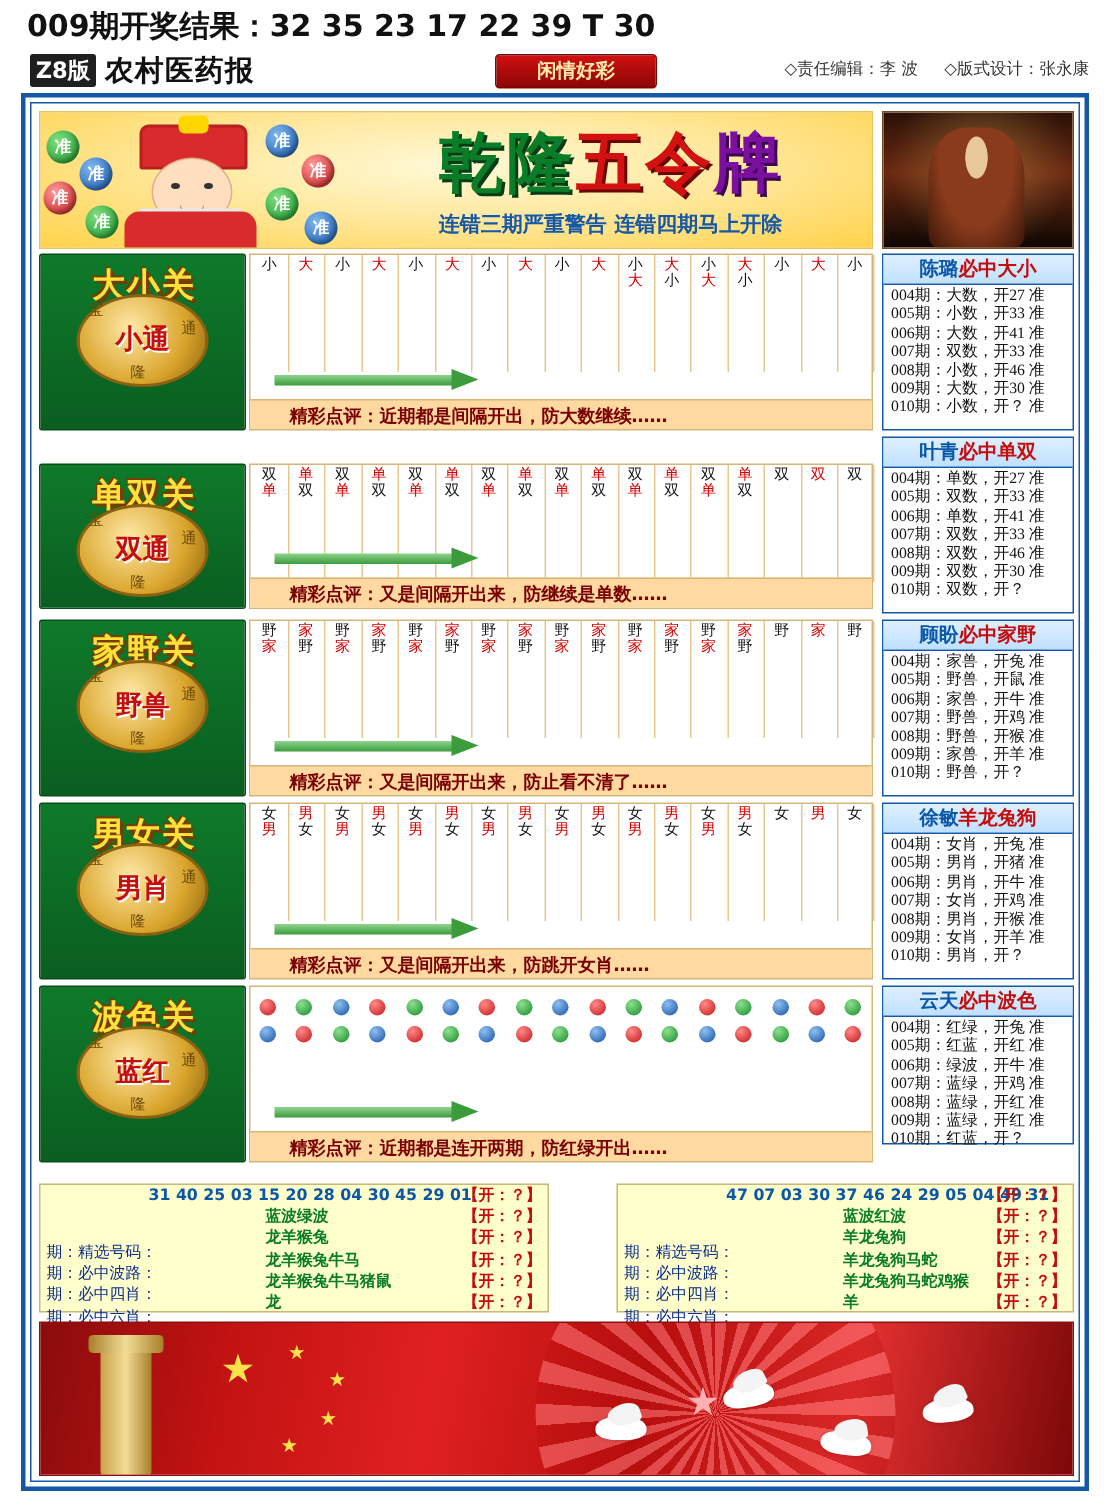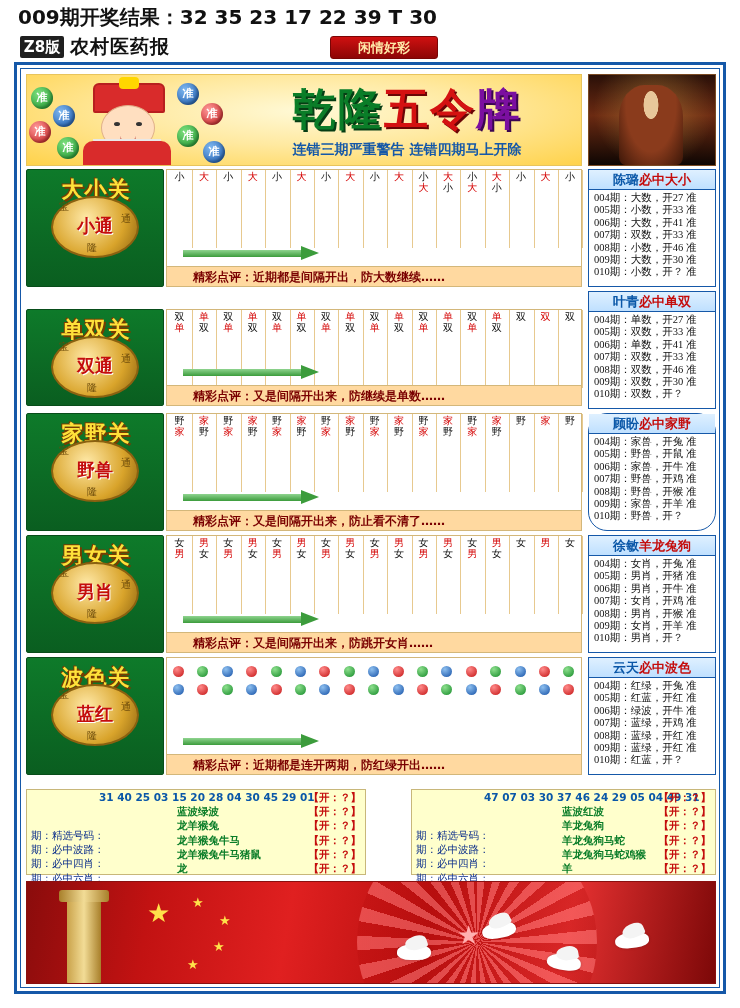--- a/index.html
+++ b/index.html
@@ -189,20 +189,24 @@
 
 <div class="page">
 
   <div class="topbar">
     <div class="title"><span>009期开奖结果：</span><span class="nums">32 35 23 17 22 39 T 30</span></div>
   </div>
   <div class="secondbar"></div>
   <div class="zban">Z8版</div>
   <div class="paper-name">农村医药报</div>
   <div class="xianqing">闲情好彩</div>
+  <div class="credits">
+    <span>◇责任编辑：李 波</span>
+    <span>◇版式设计：张永康</span>
+  </div>
 
   <div class="frame">
    <div class="frame-inner">
 
     <div class="banner">
       <div class="balls">
         <div class="ball g" style="left:4px;top:12px;">准</div>
         <div class="ball b" style="left:26px;top:30px;">准</div>
         <div class="ball r" style="left:2px;top:46px;">准</div>
         <div class="ball g" style="left:30px;top:62px;">准</div>
@@ -729,21 +733,21 @@
             <div class="rlist">
               <div class="rrow">004期：单数，开27 准</div>
               <div class="rrow">005期：双数，开33 准</div>
               <div class="rrow">006期：单数，开41 准</div>
               <div class="rrow">007期：双数，开33 准</div>
               <div class="rrow">008期：双数，开46 准</div>
               <div class="rrow">009期：双数，开30 准</div>
               <div class="rrow">010期：双数，开？</div>
             </div>
           </div>
-          <div class="rbox" style="top: 344px; height: 118px; border-radius: 19px;">
+          <div class="rbox" style="top: 344px; height: 118px;">
             <div class="rhead"><span class="nm">顾盼</span><span class="ky">必中家野</span></div>
             <div class="rlist">
               <div class="rrow">004期：家兽，开兔 准</div>
               <div class="rrow">005期：野兽，开鼠 准</div>
               <div class="rrow">006期：家兽，开牛 准</div>
               <div class="rrow">007期：野兽，开鸡 准</div>
               <div class="rrow">008期：野兽，开猴 准</div>
               <div class="rrow">009期：家兽，开羊 准</div>
               <div class="rrow">010期：野兽，开？</div>
             </div>
@@ -753,21 +757,21 @@
             <div class="rlist">
               <div class="rrow">004期：女肖，开兔 准</div>
               <div class="rrow">005期：男肖，开猪 准</div>
               <div class="rrow">006期：男肖，开牛 准</div>
               <div class="rrow">007期：女肖，开鸡 准</div>
               <div class="rrow">008期：男肖，开猴 准</div>
               <div class="rrow">009期：女肖，开羊 准</div>
               <div class="rrow">010期：男肖，开？</div>
             </div>
           </div>
-          <div class="rbox" style="top: 588px; height: 118px;">
+          <div class="rbox" style="top: 588px; height: 106px;">
             <div class="rhead"><span class="nm">云天</span><span class="ky">必中波色</span></div>
             <div class="rlist">
               <div class="rrow">004期：红绿，开兔 准</div>
               <div class="rrow">005期：红蓝，开红 准</div>
               <div class="rrow">006期：绿波，开牛 准</div>
               <div class="rrow">007期：蓝绿，开鸡 准</div>
               <div class="rrow">008期：蓝绿，开红 准</div>
               <div class="rrow">009期：蓝绿，开红 准</div>
               <div class="rrow">010期：红蓝，开？</div>
             </div>

